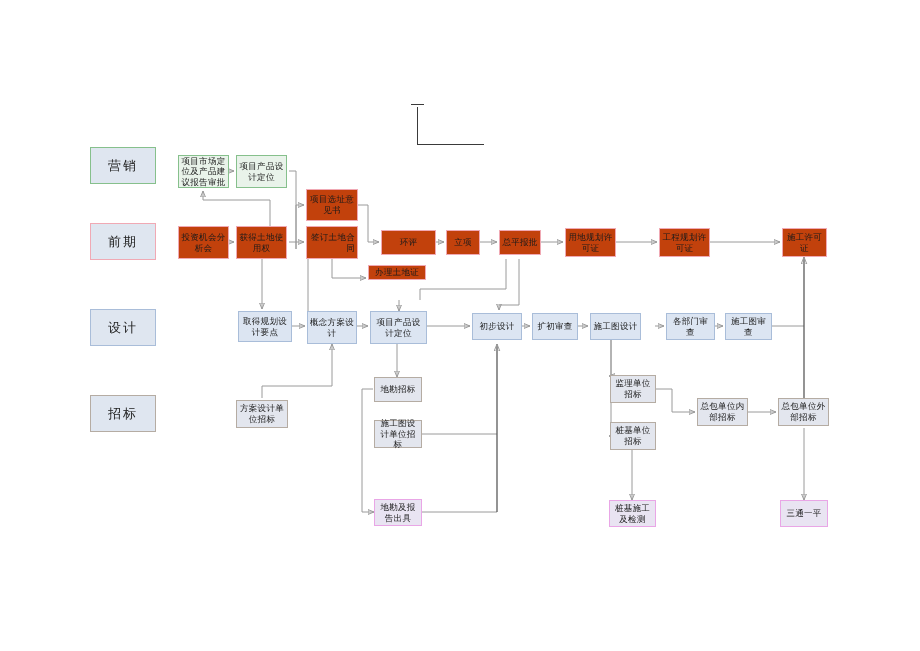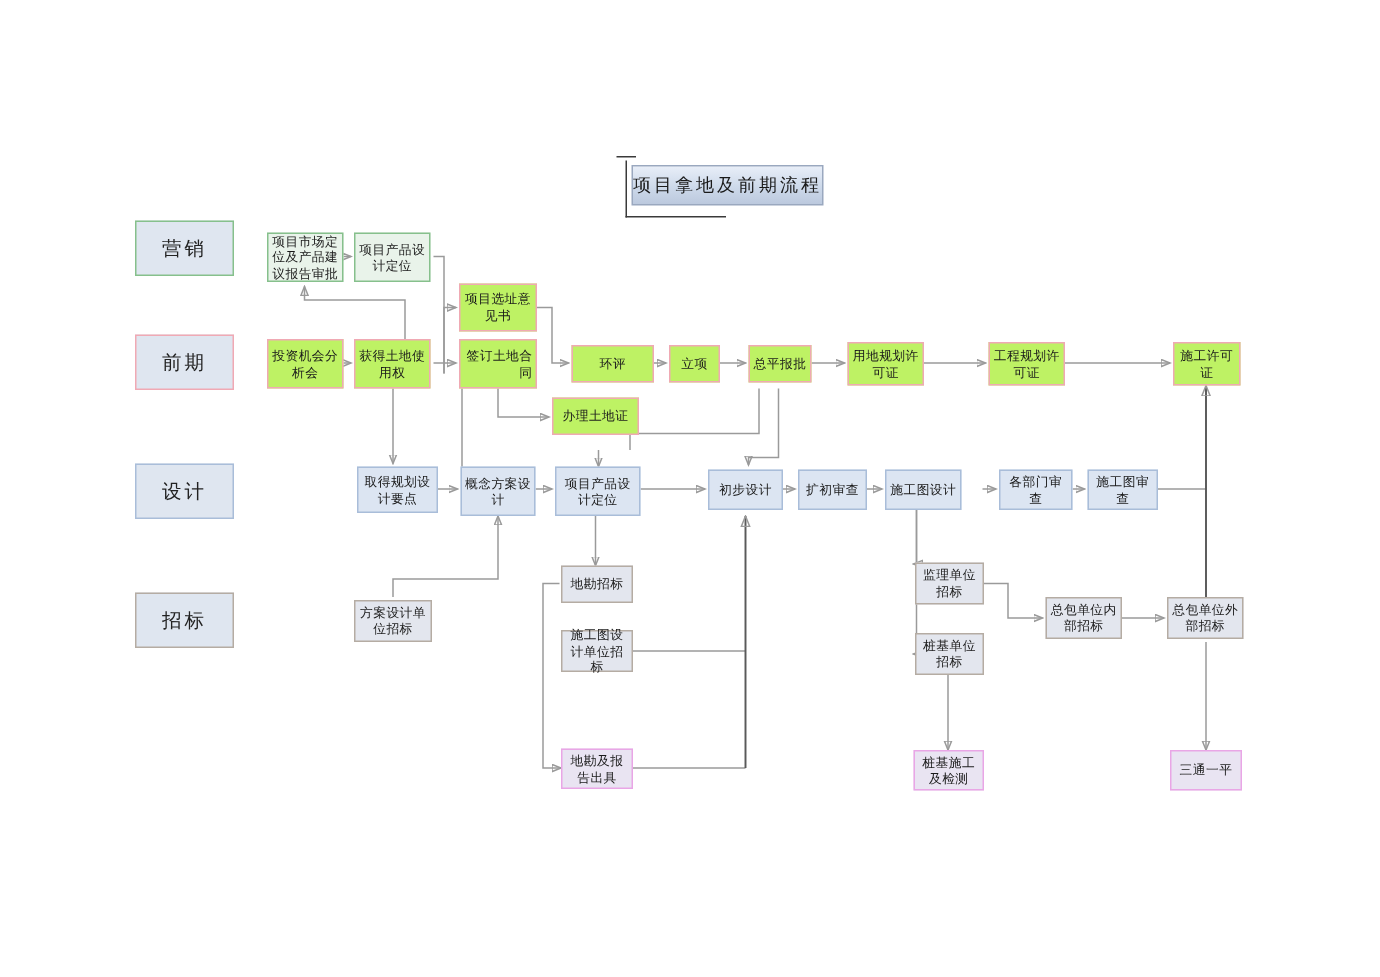--- a/index.html
+++ b/index.html
@@ -60,21 +60,21 @@
   .title-shadow {
     position: absolute;
     border-left: 1.5px solid #3a3a3a;
     border-bottom: 1.5px solid #3a3a3a;
   }
   .title-tick {
     position: absolute;
     border-top: 1.5px solid #3a3a3a;
   }
   .n-green { background: #e9f3ea; border-color: #86c08c; }
-  .n-pink  { background: #bef264; border-color: #f0a9b4; }
+  .n-pink  { background: #c2410c; border-color: #f0a9b4; }
   .n-blue  { background: #dce5f2; border-color: #a9bdd9; }
   .n-gray  { background: #e3e6ee; border-color: #b5aca3; }
   .n-mag   { background: #e9e4f2; border-color: #e9a6e6; }
   .l-green { border-color: #86c08c; }
   .l-pink  { border-color: #f0a9b4; }
   .l-blue  { border-color: #a9bdd9; }
   .l-gray  { border-color: #b5aca3; }
   .l-mag   { border-color: #e9a6e6; }
   svg.wires {
     position: absolute;
@@ -91,21 +91,20 @@
   }
   svg.wires .dark { stroke: #5a5a5a; stroke-width: 1.3; }
 </style>
 </head>
 <body>
 
 <div id="canvas">
 
   <div class="title-tick" style="left:411px; top:104px; width:13px;"></div>
   <div class="title-shadow" style="left:417px; top:107px; width:66px; height:37px;"></div>
-  <div class="title-box" style="left:421px; top:110px; width:128px; height:27px;">项目拿地及前期流程</div>
 
   <div class="lane l-green" style="left:90px;  top:147px; width:66px; height:37px;">
       <span>营销</span>
     </div>
   <div class="lane l-pink" style="left:90px;  top:223px; width:66px; height:37px;">
       <span>前期</span>
     </div>
   <div class="lane l-blue" style="left:90px;  top:309px; width:66px; height:37px;">
       <span>设计</span>
     </div>
@@ -192,21 +191,21 @@
 
     <path d="M804,428 L804,500" marker-end="url(#ah)"></path>
   </svg>
 
   <div class="node n-green" style="left:178px; top:155px; width:51px; height:33px;">项目市场定位及产品建议报告审批</div>
   <div class="node n-green" style="left:236px; top:155px; width:51px; height:33px;">项目产品设计定位</div>
   <div class="node n-pink" style="left:178px; top:226px; width:51px; height:33px;">投资机会分析会</div>
   <div class="node n-pink" style="left:236px; top:226px; width:51px; height:33px;">获得土地使用权</div>
   <div class="node n-pink" style="left:306px; top:189px; width:52px; height:32px;">项目选址意见书</div>
   <div class="node n-pink" style="left:306px; top:226px; width:52px; height:33px;text-align:right;">签订土地合同</div>
-  <div class="node n-pink" style="left:368px; top:265px; width:58px; height:25px;">办理土地证</div>
+  <div class="node n-pink" style="left:368px; top:265px; width:58px; height:15px;">办理土地证</div>
   <div class="node n-pink" style="left:381px; top:230px; width:55px; height:25px;">环评</div>
   <div class="node n-pink" style="left:446px; top:230px; width:34px; height:25px;">立项</div>
   <div class="node n-pink" style="left:499px; top:230px; width:42px; height:25px;">总平报批</div>
   <div class="node n-pink" style="left:565px; top:228px; width:51px; height:29px;">用地规划许可证</div>
   <div class="node n-pink" style="left:659px; top:228px; width:51px; height:29px;">工程规划许可证</div>
   <div class="node n-pink" style="left:782px; top:228px; width:45px; height:29px;">施工许可证</div>
 
   <div class="node n-blue" style="left:238px; top:311px; width:54px; height:31px;">取得规划设计要点</div>
   <div class="node n-blue" style="left:307px; top:311px; width:50px; height:33px;">概念方案设计</div>
   <div class="node n-blue" style="left:370px; top:311px; width:57px; height:33px;">项目产品设计定位</div>

